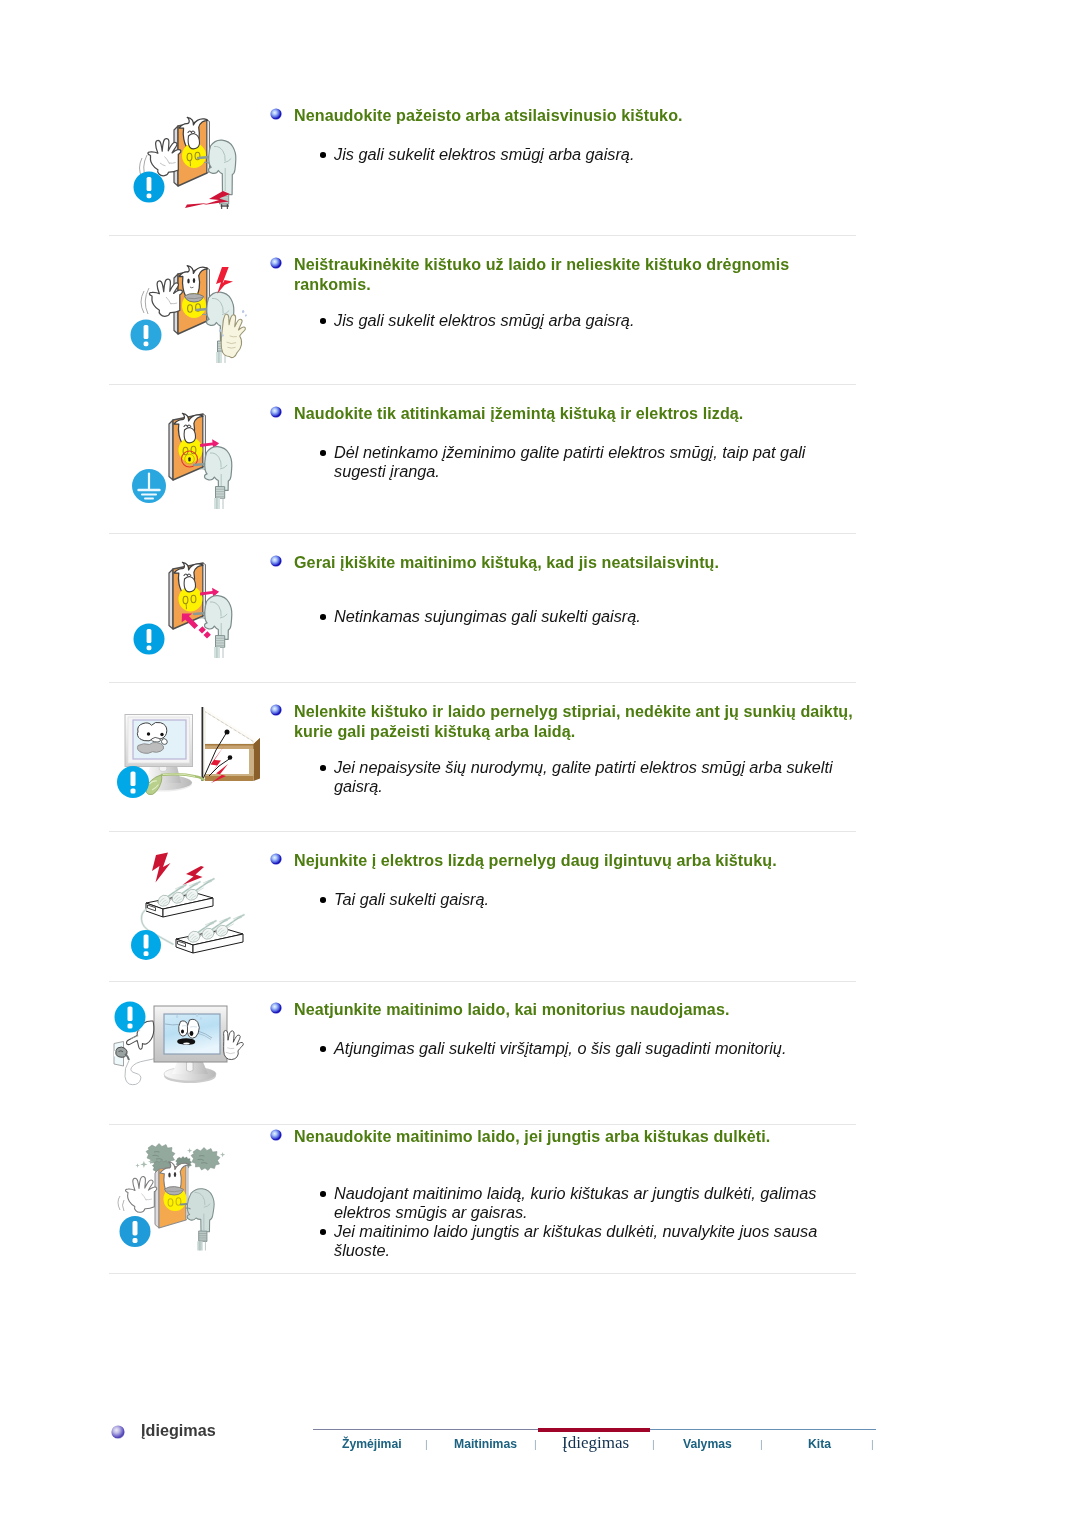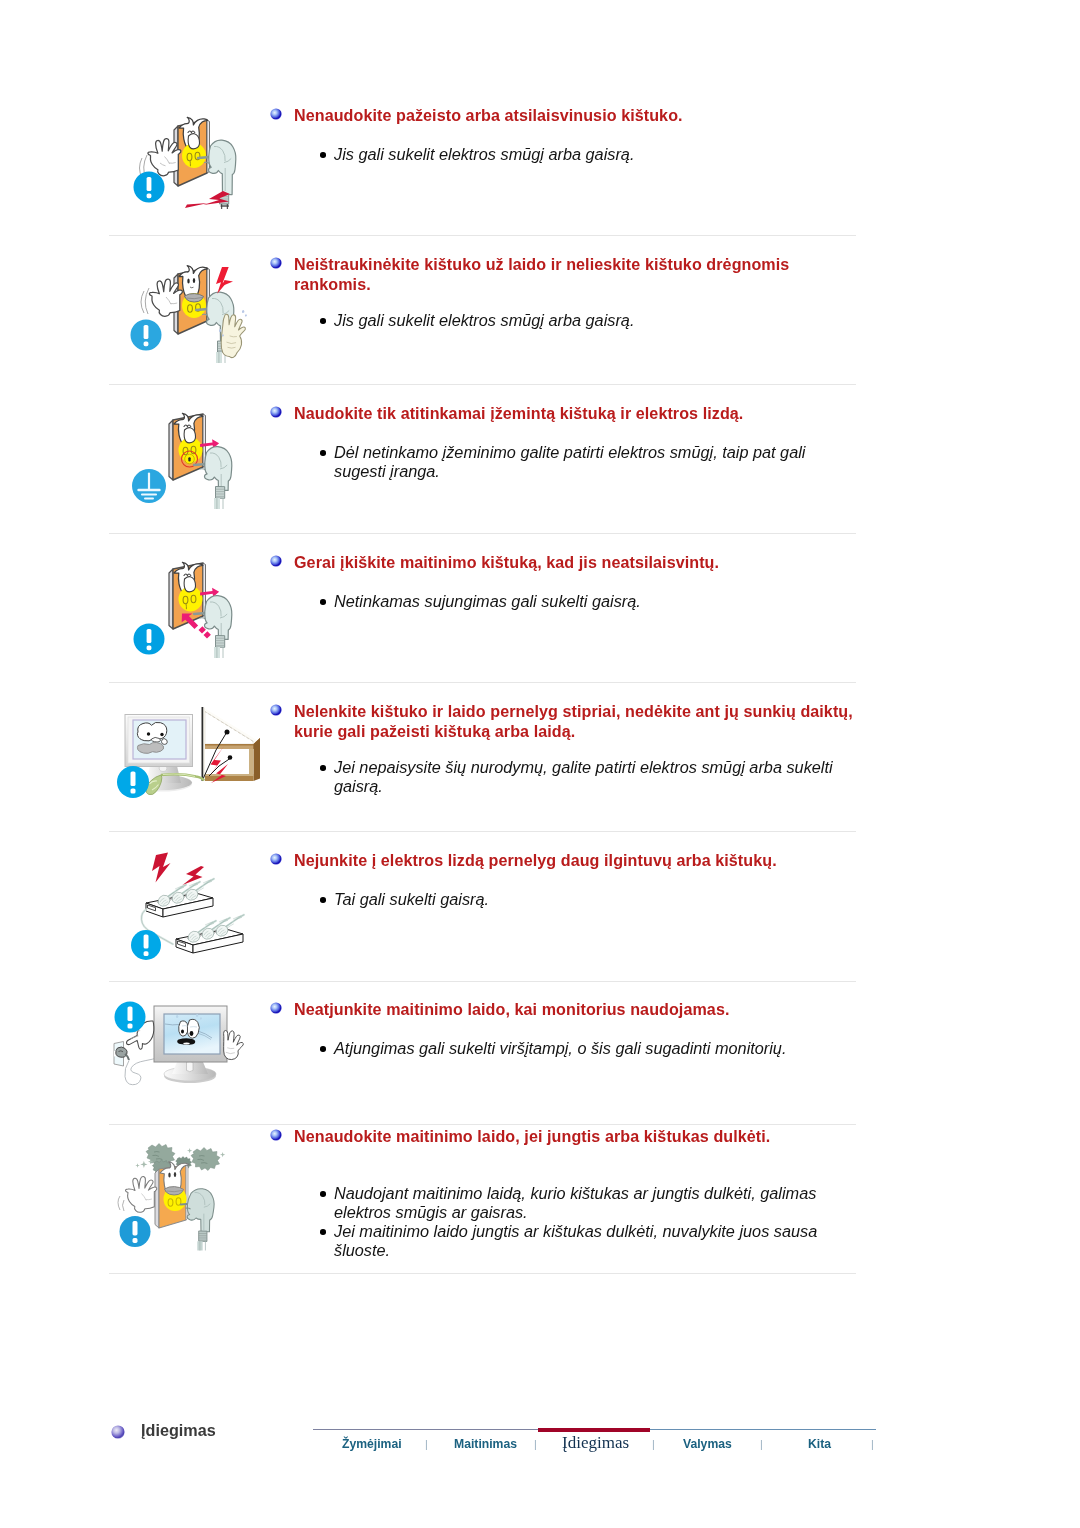--- a/index.html
+++ b/index.html
@@ -7,21 +7,21 @@
   body{width:1080px;height:1528px;font-family:"Liberation Sans",sans-serif;}
   .page{position:relative;width:1080px;height:1528px;overflow:hidden;background:#fff;}
 
   .divider{position:absolute;left:109px;width:747px;height:1px;background:#e6e6e6;}
 
   .illus{position:absolute;}
 
   .txtcol{position:absolute;left:268px;width:592px;}
   .head-row{position:relative;}
   .head-bullet{position:absolute;left:2px;top:0px;width:12px;height:12px;}
-  .head-text{margin-left:26px;font-size:16.1px;font-weight:bold;color:#b91c1c;line-height:19.5px;
+  .head-text{margin-left:26px;font-size:16.1px;font-weight:bold;color:#4d7c0f;line-height:19.5px;
              letter-spacing:0.005em;width:564px;}
   .blist{margin:0;padding:0;list-style:none;font-style:italic;}
   .bitem{position:relative;padding-left:66px;}
   .bdot{position:absolute;left:52px;top:7px;width:5.6px;height:5.6px;border-radius:50%;background:#000;}
   .btext{display:block;font-size:16.3px;color:#141414;line-height:19px;width:505px;}
 
   
   .nav{position:absolute;left:313px;top:1421px;width:563px;height:40px;}
   .nav-line-l{position:absolute;left:0;top:8px;width:225px;height:1.3px;background:#7e82a0;}
   .nav-line-r{position:absolute;left:337px;top:8px;width:226px;height:1.3px;background:#6790b4;}
@@ -438,21 +438,21 @@
 
 </div>
 <div class="txtcol" style="top:553px">
   <div class="head-row">
     <span class="head-bullet"><svg viewBox="0 0 12 12" width="12" height="12">
             <circle cx="6" cy="6" r="5.6" fill="url(#gBullet)"></circle>
           </svg></span>
     <div class="head-text">Gerai įkiškite maitinimo kištuką, kad jis neatsilaisvintų.</div>
   </div>
 </div>
-<ul class="blist txtcol" style="top:592px">
+<ul class="blist txtcol" style="top:607px">
     <li class="bitem">
         <span class="bdot"></span>
         <span class="btext">Netinkamas sujungimas gali sukelti gaisrą.</span>
       </li>
 </ul>
 
 <div class="illus" style="left:104px;top:696px;width:164px;height:128px">
 <svg viewBox="0 0 164 128" width="164" height="128">
   <g>
 

